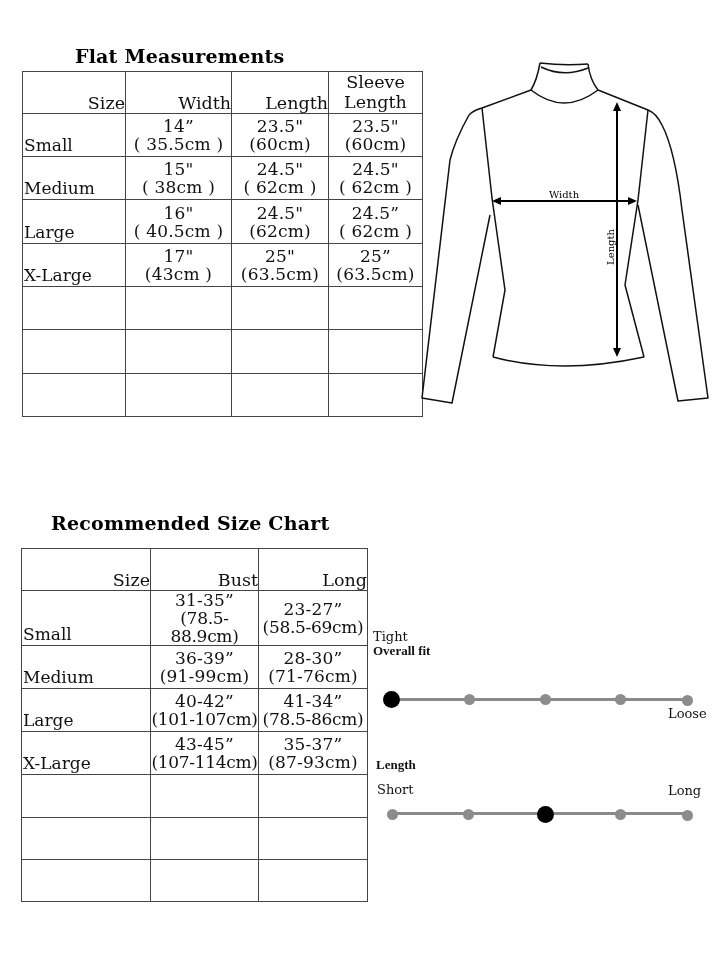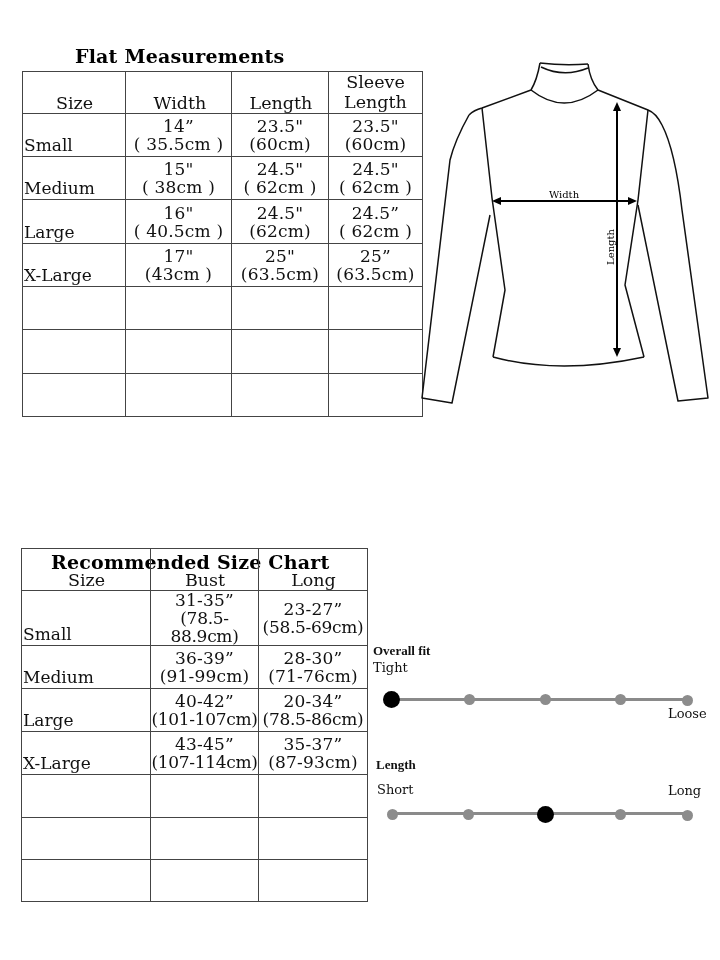--- a/index.html
+++ b/index.html
@@ -3,21 +3,21 @@
 <meta charset="utf-8">
 <style>
   html, body { margin:0; padding:0; background:#ffffff; }
   body { width:720px; height:960px; position:relative; overflow:hidden;
          font-family:"DejaVu Serif", "Liberation Serif", serif; color:#111; }
   .title { position:absolute; font-weight:bold; font-size:19px; letter-spacing:0.2px;
            font-family:"DejaVu Serif", serif; color:#000; white-space:nowrap; }
   table.grid { position:absolute; border-collapse:collapse; table-layout:fixed; }
   table.grid td { border:1.5px solid #444; padding:0; position:relative; vertical-align:bottom;
                   font-size:17px; line-height:1.1; }
-  table.grid th { border:1.5px solid #444; padding:0 0 1px 1px; text-align:center; vertical-align:bottom;
+  table.grid th { border:1.5px solid #444; padding:0 0 1px 1px; text-align:right; vertical-align:bottom;
                   font-weight:normal; font-size:17.5px; line-height:1.05; color:#111; }
   .hdr-bold { font-weight:bold; }
   .size-cell { padding-left:1px; font-size:15.5px; }
   .size-cell span { position:absolute; left:1px; bottom:1px; }
   .val { text-align:center; vertical-align:middle !important; font-size:14px; letter-spacing:0.2px; }
   .val div { line-height:18px; }
   .sleeve-h div { line-height:20px; }
 
   .scale-title { position:absolute; font-weight:bold; font-size:13px; font-family:Liberation Serif, serif; }
   .scale-lbl { position:absolute; font-size:13px; font-family:"DejaVu Serif", serif; }
@@ -168,21 +168,21 @@
   <text x="564" y="198" font-size="10" text-anchor="middle" font-family="DejaVu Serif, serif" fill="#000">Width</text>
 
   <g>
     <line x1="617" y1="107" x2="617" y2="352" stroke="#000" stroke-width="2"></line>
     <polygon points="617,102 613,111 621,111" fill="#000"></polygon>
     <polygon points="617,357 613,348 621,348" fill="#000"></polygon>
   </g>
   <text x="0" y="0" font-size="10" text-anchor="middle" font-family="DejaVu Serif, serif" fill="#000" transform="translate(614,247) rotate(-90)">Length</text>
 </svg>
 
-<div class="title" style="left:51px; top:551px;">Recommended Size Chart</div>
+<div class="title" style="left:51px; top:512px;">Recommended Size Chart</div>
 
 <table class="grid" style="left:21px; top:548px; width:346px;">
   <colgroup>
       <col style="width:129px">
       <col style="width:108px">
       <col style="width:109px">
     </colgroup>
   <tbody>
       <tr style="height:42px">
     <th>Size</th>
@@ -217,21 +217,21 @@
   </tr>
   <tr style="height:43px">
     <td class="size-cell">
           <span>Large</span>
         </td>
     <td class="val">
           <div>40-42”</div>
           <div style="letter-spacing:-0.3px">(101-107cm)</div>
         </td>
     <td class="val">
-          <div>20-34”</div>
+          <div>41-34”</div>
           <div style="letter-spacing:-0.3px">(78.5-86cm)</div>
         </td>
   </tr>
   <tr style="height:43px">
     <td class="size-cell">
           <span>X-Large</span>
         </td>
     <td class="val">
           <div>43-45”</div>
           <div style="letter-spacing:-0.3px">(107-114cm)</div>
@@ -254,21 +254,21 @@
   <tr style="height:42px">
         <td></td>
         <td></td>
         <td></td>
       </tr>
 </tbody>
   </table>
 
 <div>
   <div class="scale-title" style="left:373px; top:643px;">Overall fit</div>
-  <div class="scale-lbl" style="left:373px; top:660px;">Tight</div>
+  <div class="scale-lbl" style="left:373px; top:629px;">Tight</div>
   <div class="scale-lbl" style="left:668px; top:706px;">Loose</div>
   <div class="scale-line" style="left:391px; width:296px; top:698px;"></div>
   <div class="dot sel" style="left:391px; top:699px;"></div>
   <div class="dot" style="left:469px; top:699px;"></div>
   <div class="dot" style="left:545px; top:699px;"></div>
   <div class="dot" style="left:620px; top:699px;"></div>
   <div class="dot" style="left:687px; top:700px;"></div>
 </div>
 
 <div>

